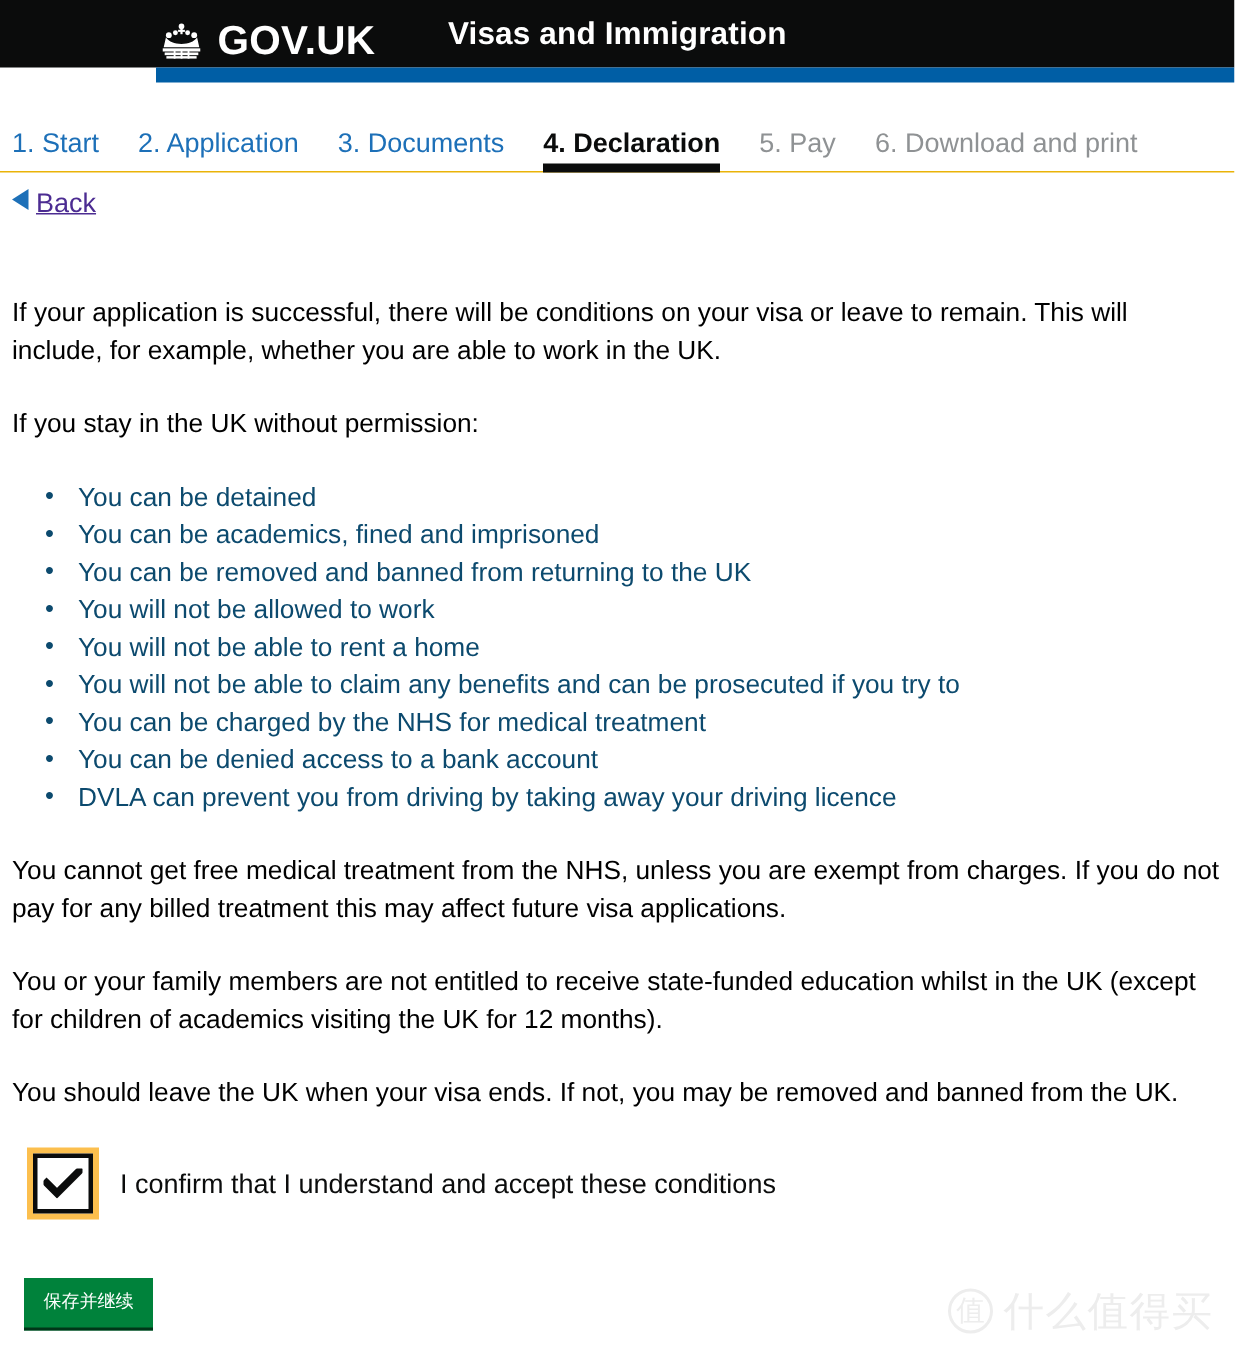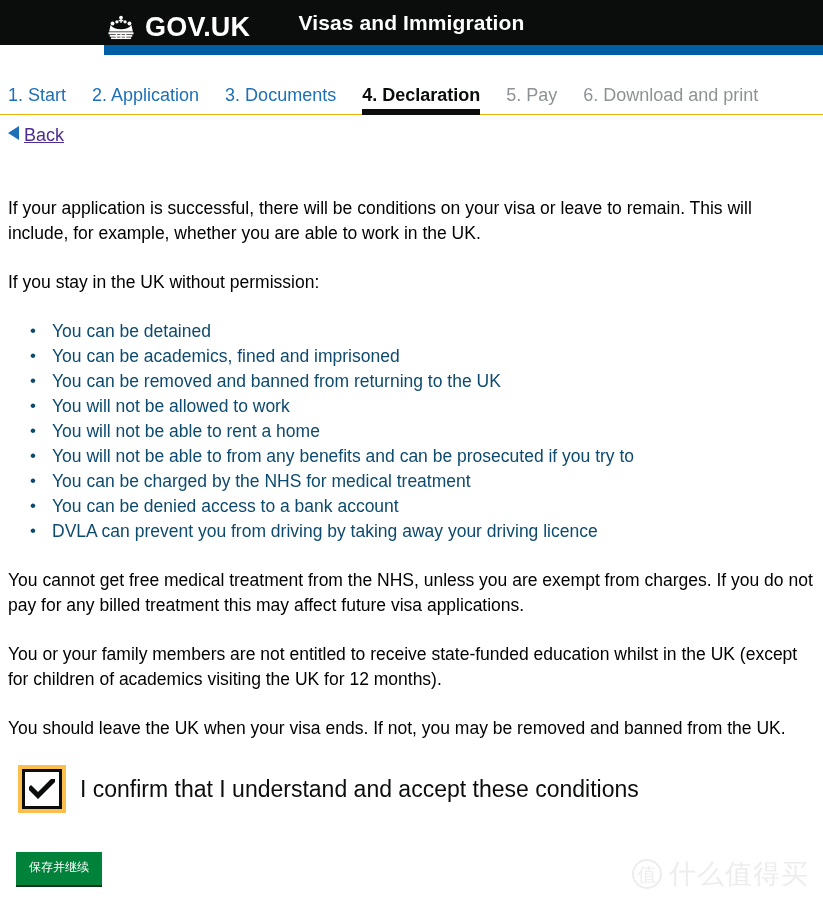--- a/index.html
+++ b/index.html
@@ -180,21 +180,21 @@
     width: 40px;
     height: 40px;
     border: 3px solid #0b0c0c;
     background: #ffffff;
     display: flex;
     align-items: center;
     justify-content: center;
   }
   .check-svg { display: block; }
   .checkbox-label {
-    font-size: 23px;
+    font-size: 18px;
     line-height: 25px;
     color: #0b0c0c;
     cursor: pointer;
   }
 
   
   .button-row {
     margin-top: 39px;
     padding-left: 8px;
   }
@@ -292,21 +292,21 @@
   <p>If your application is successful, there will be conditions on your visa or leave to remain. This will include, for example, whether you are able to work in the UK.</p>
 
   <p>If you stay in the UK without permission:</p>
 
   <ul>
     <li>You can be detained</li>
     <li>You can be academics, fined and imprisoned</li>
     <li>You can be removed and banned from returning to the UK</li>
     <li>You will not be allowed to work</li>
     <li>You will not be able to rent a home</li>
-    <li>You will not be able to from any benefits and can be prosecuted if you try to</li>
+    <li>You will not be able to claim any benefits and can be prosecuted if you try to</li>
     <li>You can be charged by the NHS for medical treatment</li>
     <li>You can be denied access to a bank account</li>
     <li>DVLA can prevent you from driving by taking away your driving licence</li>
   </ul>
 
   <p>You cannot get free medical treatment from the NHS, unless you are exempt from charges. If you do not pay for any billed treatment this may affect future visa applications.</p>
   <p>You or your family members are not entitled to receive state-funded education whilst in the UK (except for children of academics visiting the UK for 12 months).</p>
   <p>You should leave the UK when your visa ends. If not, you may be removed and banned from the UK.</p>
 
   <div class="checkbox-row">

